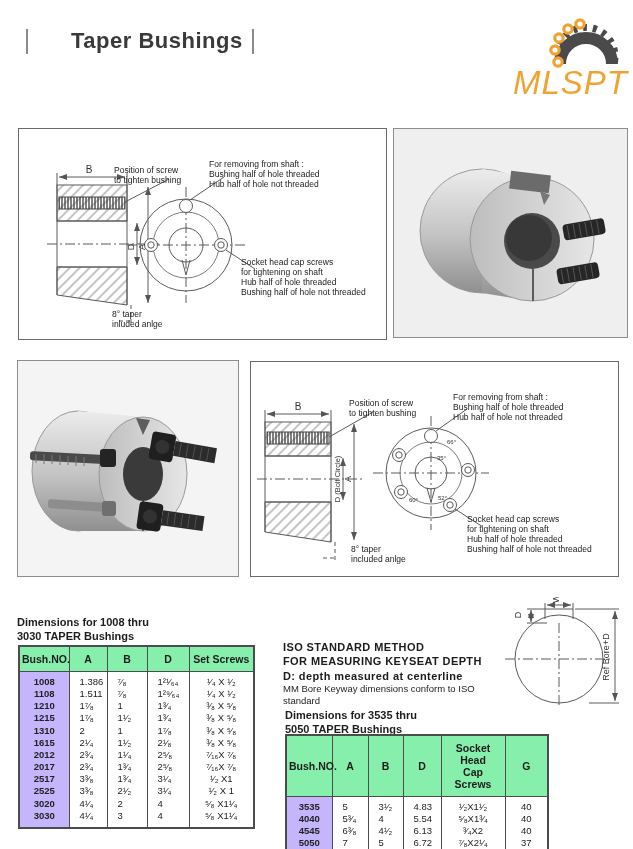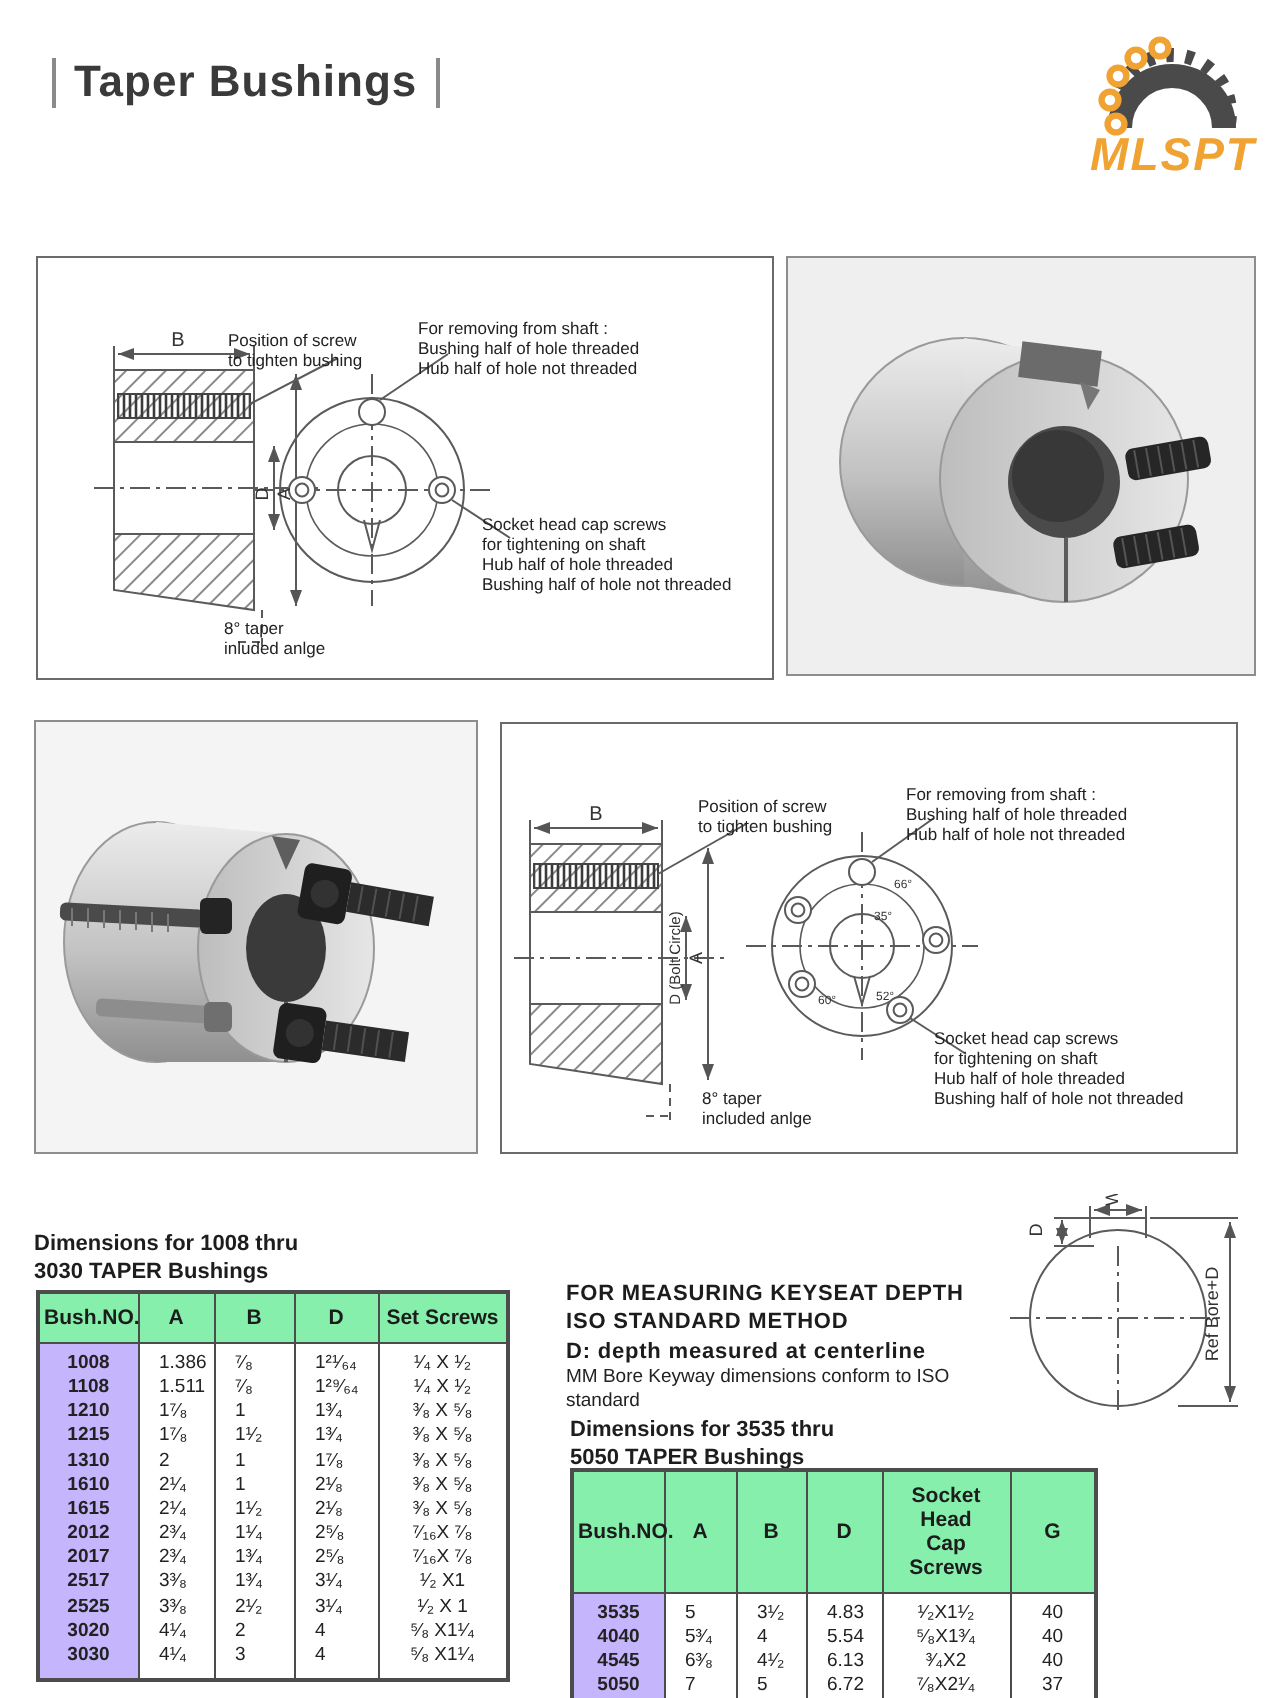--- a/index.html
+++ b/index.html
@@ -5,23 +5,23 @@
   html,body{margin:0;padding:0;}
   body{
     width:633px;height:849px;position:relative;overflow:hidden;
     background:#ffffff;color:#2b2b2b;
     font-family:"Liberation Sans","DejaVu Sans",sans-serif;font-size:10px;
   }
   .abs{position:absolute;}
   
   .page-title{display:flex;align-items:center;gap:9px;}
   .title-bar{width:2px;height:25px;background:#8a8a8a;}
-  .title-text{font-size:22px;font-weight:bold;color:#3a3a3a;letter-spacing:.5px;}
+  .title-text{font-size:22px;font-weight:bold;color:#3a3a3a;letter-spacing:.5px;margin-left:34px;}
   .brand{display:flex;flex-direction:column;align-items:flex-end;}
-  .brand-text{font-size:23px;font-weight:bold;font-style:italic;letter-spacing:1px;margin-top:-8px;}
+  .brand-text{font-size:33px;font-weight:normal;font-style:italic;letter-spacing:1px;margin-top:-8px;}
   
   .frame{border:1.5px solid #6a6a6a;background:#fff;}
   .photo-frame{border:1px solid #8d8d8d;background:#f1f1f1;}
   
   .note{white-space:pre-line;font-size:8.5px;line-height:1.18;color:#222;}
   
   .tbl-title{font-weight:bold;font-size:11px;line-height:1.25;white-space:pre-line;color:#1d1d1d;}
   table.dim{border-collapse:collapse;table-layout:fixed;border:2px solid #4c4c4c;}
   table.dim th{
     background:#86efac;border:1.5px solid #4c4c4c;font-size:10.5px;font-weight:bold;
@@ -356,27 +356,20 @@
         <td class="screws">³⁄₈ X ⁵⁄₈</td>
       </tr>
       <tr>
         <td class="first-col">1310</td>
         <td>2</td>
         <td>1</td>
         <td>1⁷⁄₈</td>
         <td class="screws">³⁄₈ X ⁵⁄₈</td>
       </tr>
       <tr>
-        <td class="first-col">1610</td>
-        <td>2¹⁄₄</td>
-        <td>1</td>
-        <td>2¹⁄₈</td>
-        <td class="screws">³⁄₈ X ⁵⁄₈</td>
-      </tr>
-      <tr>
         <td class="first-col">1615</td>
         <td>2¹⁄₄</td>
         <td>1¹⁄₂</td>
         <td>2¹⁄₈</td>
         <td class="screws">³⁄₈ X ⁵⁄₈</td>
       </tr>
       <tr>
         <td class="first-col">2012</td>
         <td>2³⁄₄</td>
         <td>1¹⁄₄</td>
@@ -415,22 +408,22 @@
         <td class="first-col">3030</td>
         <td>4¹⁄₄</td>
         <td>3</td>
         <td>4</td>
         <td class="screws">⁵⁄₈ X1¹⁄₄</td>
       </tr>
     </tbody>
 </table>
 
 <div class="abs iso-note" style="left:283px;top:640px;width:210px;">
+  <div class="b">ISO  STANDARD  METHOD</div>
   <div class="b">FOR  MEASURING  KEYSEAT  DEPTH</div>
-  <div class="b">ISO  STANDARD  METHOD</div>
   <div class="b">D: depth measured at centerline</div>
   <div class="r">MM Bore Keyway dimensions conform to ISO standard</div>
 </div>
 
 <svg class="abs" style="left:487px;top:597px;" width="146" height="112" viewBox="0 0 146 112">
   <g stroke="#5a5a5a" fill="none">
     <circle cx="72" cy="62" r="44"></circle>
     <path d="M58,22 L58,12 L86,12 L86,22"></path>
     <line x1="58" y1="6" x2="58" y2="12"></line>
       <line x1="86" y1="6" x2="86" y2="12"></line>

